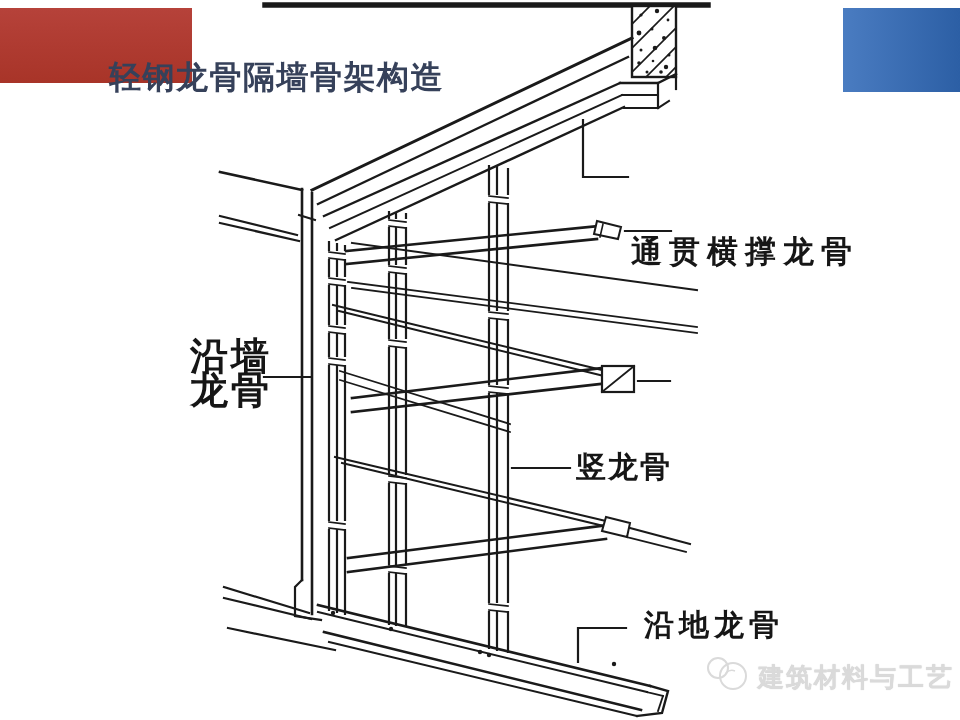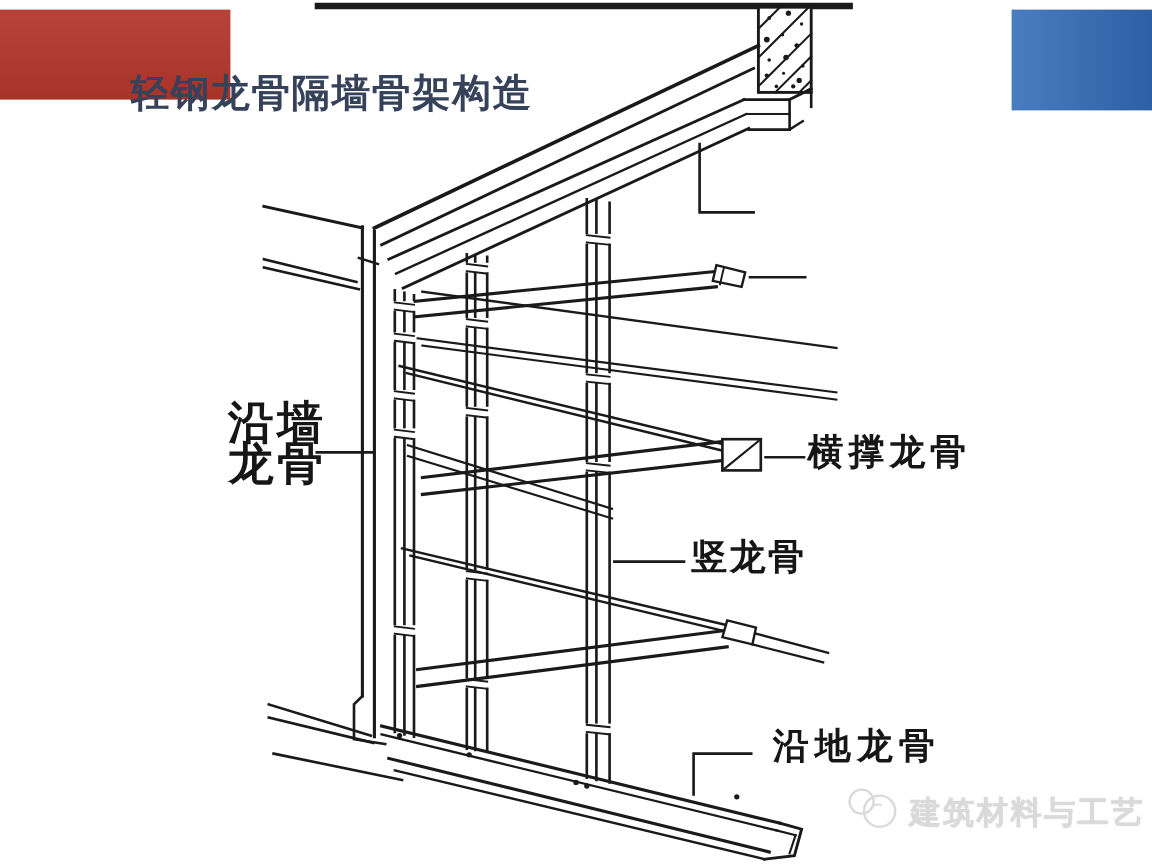--- a/index.html
+++ b/index.html
@@ -1,19 +1,19 @@
 <!DOCTYPE html>
 <html><head>
 <meta charset="utf-8">
 <style>
   * { margin: 0; padding: 0; box-sizing: border-box; }
   html, body { width: 960px; height: 720px; background: #ffffff; overflow: hidden; }
   .slide {
     position: relative; width: 960px; height: 720px; background: #ffffff;
-    font-family: Liberation Mono, monospace;
+    font-family: Liberation Serif, serif;
   }
   .red-block {
     position: absolute; left: 0; top: 8px; width: 192px; height: 75px;
     background: linear-gradient(180deg, #b6423a 0%, #a83428 100%);
   }
   .blue-block {
     position: absolute; left: 843px; top: 8px; width: 117px; height: 84px;
     background: linear-gradient(90deg, #4a7cc1 0%, #2c5fa5 100%);
   }
   .slide-title {
@@ -233,27 +233,27 @@
       <path d="M583,120 L583,177 L628,177"></path>
       <line x1="625" y1="231" x2="671" y2="231"></line>
       <line x1="264" y1="377" x2="310" y2="377"></line>
       <line x1="638" y1="381" x2="670" y2="381"></line>
       <line x1="512" y1="468" x2="570" y2="468"></line>
       <path d="M578,662 L578,628 L626,628"></path>
     </g>
   </svg>
 
 
+  <div class="dlabel lbl-through-brace">通贯横撑龙骨</div>
 
   <div class="dlabel lbl-wall-track">
     <span>沿墙</span><br>
     <span>龙骨</span>
   </div>
 
-  <div class="dlabel lbl-cross-brace">横撑龙骨</div>
 
   <div class="dlabel lbl-stud">竖龙骨</div>
 
   <div class="dlabel lbl-floor-track">沿地龙骨</div>
 
   <div class="watermark">
     <svg class="wm-icon" width="48" height="42" viewBox="0 0 48 42" fill="none" stroke="#dadada" stroke-width="2">
       <circle cx="14" cy="15" r="10"></circle>
       <circle cx="29" cy="23" r="13"></circle>
       <path d="M22 20 q4 -4 9 -2" stroke-width="1.5"></path>

